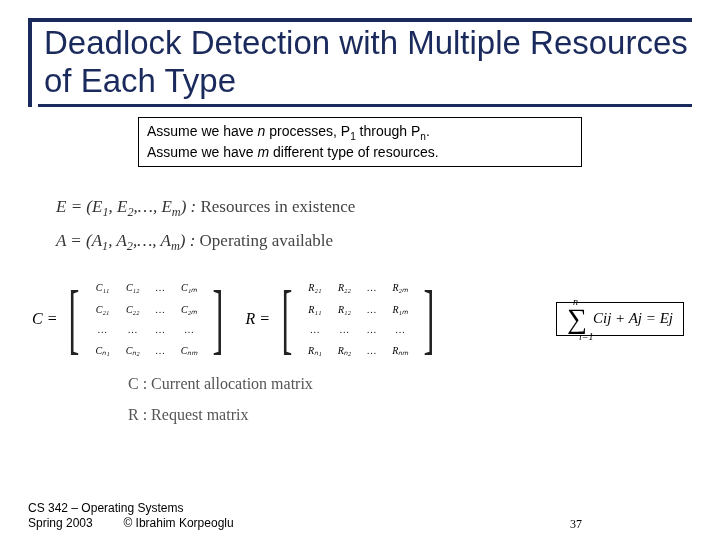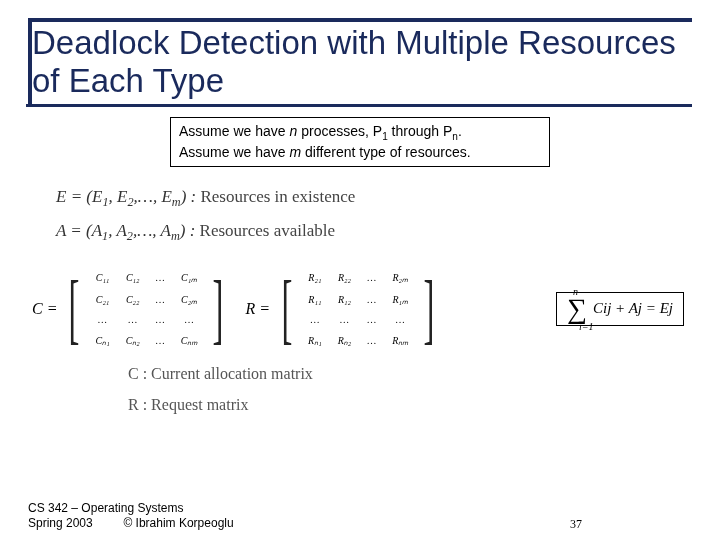--- a/index.html
+++ b/index.html
@@ -13,37 +13,37 @@
   }
   .slide {
     width: 720px;
     height: 540px;
     position: relative;
     padding: 18px 28px 0 28px;
   }
   .title-wrap {
     border-top: 4px solid #1a2a5c;
     border-left: 4px solid #1a2a5c;
-    padding: 2px 0 0 0;
+    padding: 2px 0 0 12px;
     margin-bottom: 4px;
   }
   .title {
     font-size: 33px;
     color: #1a2a5c;
     font-weight: 400;
     line-height: 1.15;
     padding-bottom: 4px;
     border-bottom: 3px solid #1a2a5c;
     margin-left: -6px;
     padding-left: 6px;
   }
   .assume-box {
     border: 1px solid #000;
-    margin: 10px auto 14px auto;
-    width: 380px;
+    margin: 10px auto 24px auto;
+    width: 444px;
     padding: 4px 8px;
     font-size: 14px;
     line-height: 1.35;
     color: #000;
   }
   .assume-box em { font-style: italic; }
   .sub { font-size: 0.72em; vertical-align: sub; }
   .formulas {
     font-family: "Times New Roman", serif;
     font-size: 17px;
@@ -159,21 +159,21 @@
     <div>
       <span>Assume we have </span><em>m</em><span> different type of resources.</span>
     </div>
   </div>
 
   <div class="formulas">
     <div>
       <span>E = (E</span><span class="sub">1</span><span>, E</span><span class="sub">2</span><span>,…, E</span><span class="sub">m</span><span>) :</span><span class="lbl"> Resources in existence</span>
     </div>
     <div>
-      <span>A = (A</span><span class="sub">1</span><span>, A</span><span class="sub">2</span><span>,…, A</span><span class="sub">m</span><span>) :</span><span class="lbl"> Resources available</span>
+      <span>A = (A</span><span class="sub">1</span><span>, A</span><span class="sub">2</span><span>,…, A</span><span class="sub">m</span><span>) :</span><span class="lbl"> Operating available</span>
     </div>
   </div>
 
   <div class="matrices-row">
 
     <div class="mat-wrap">
       <span class="mat-eq">C =</span>
       <span class="bracket">[</span>
       <table class="mat">
         <tbody>

